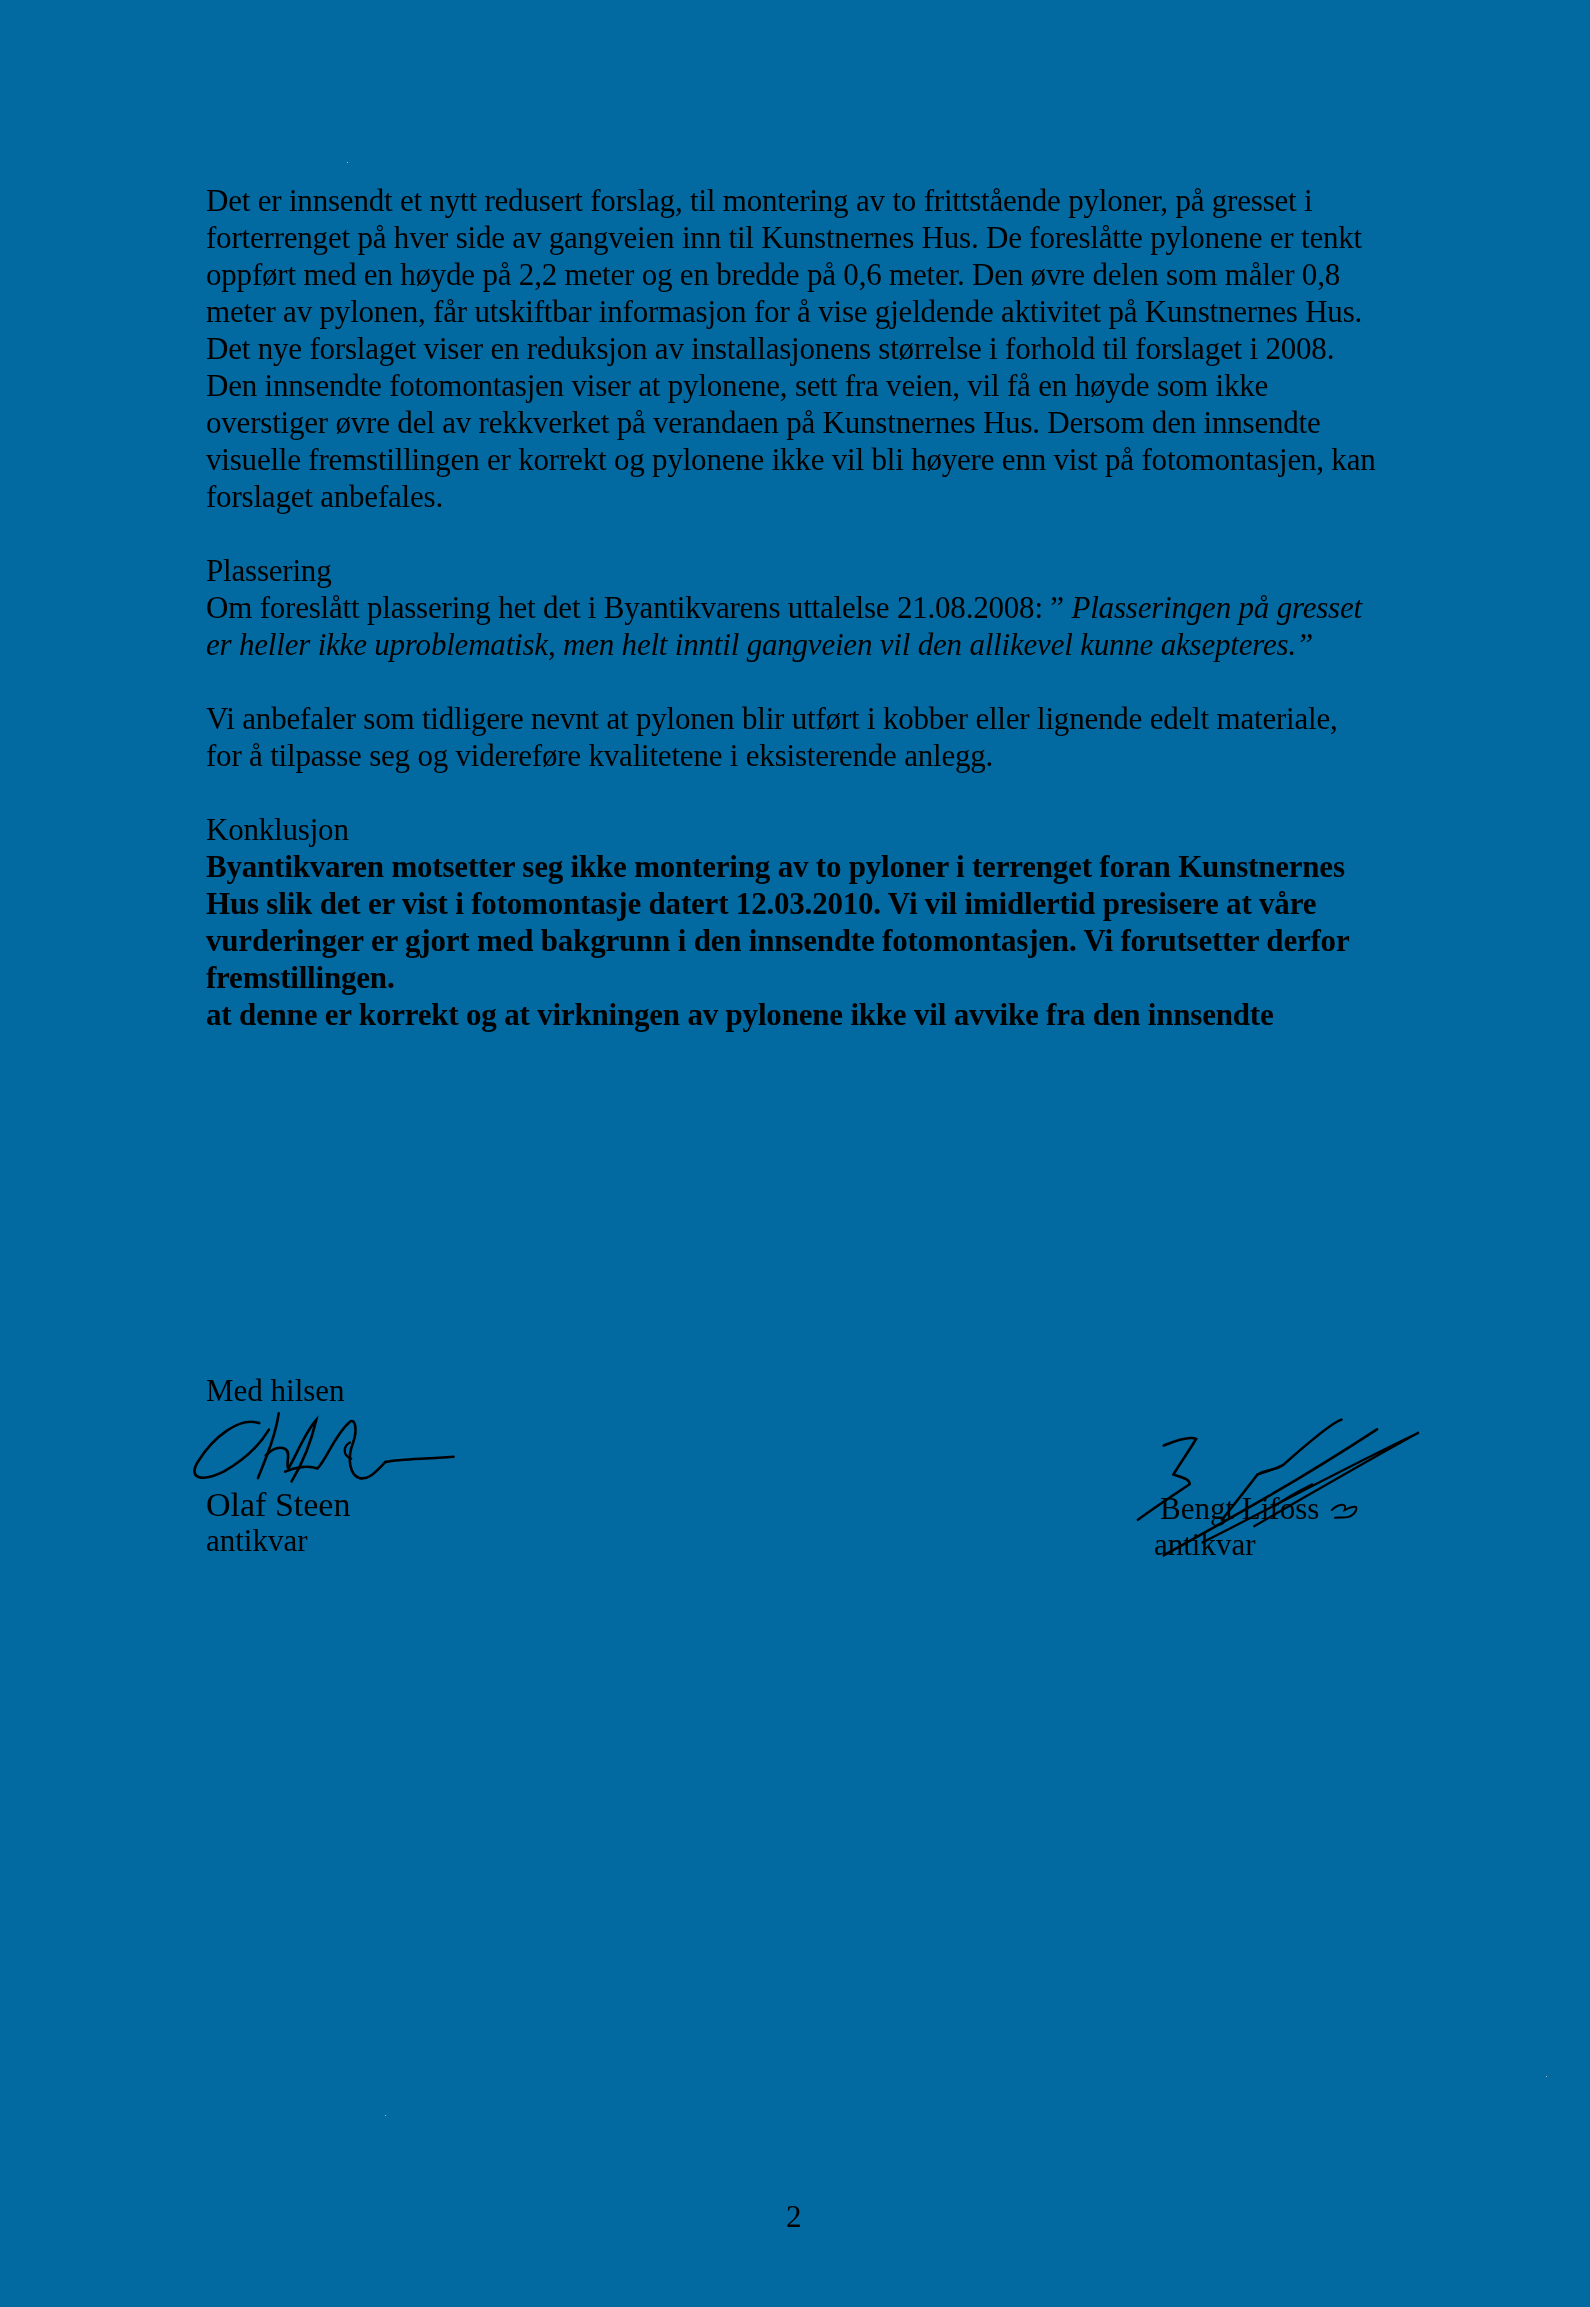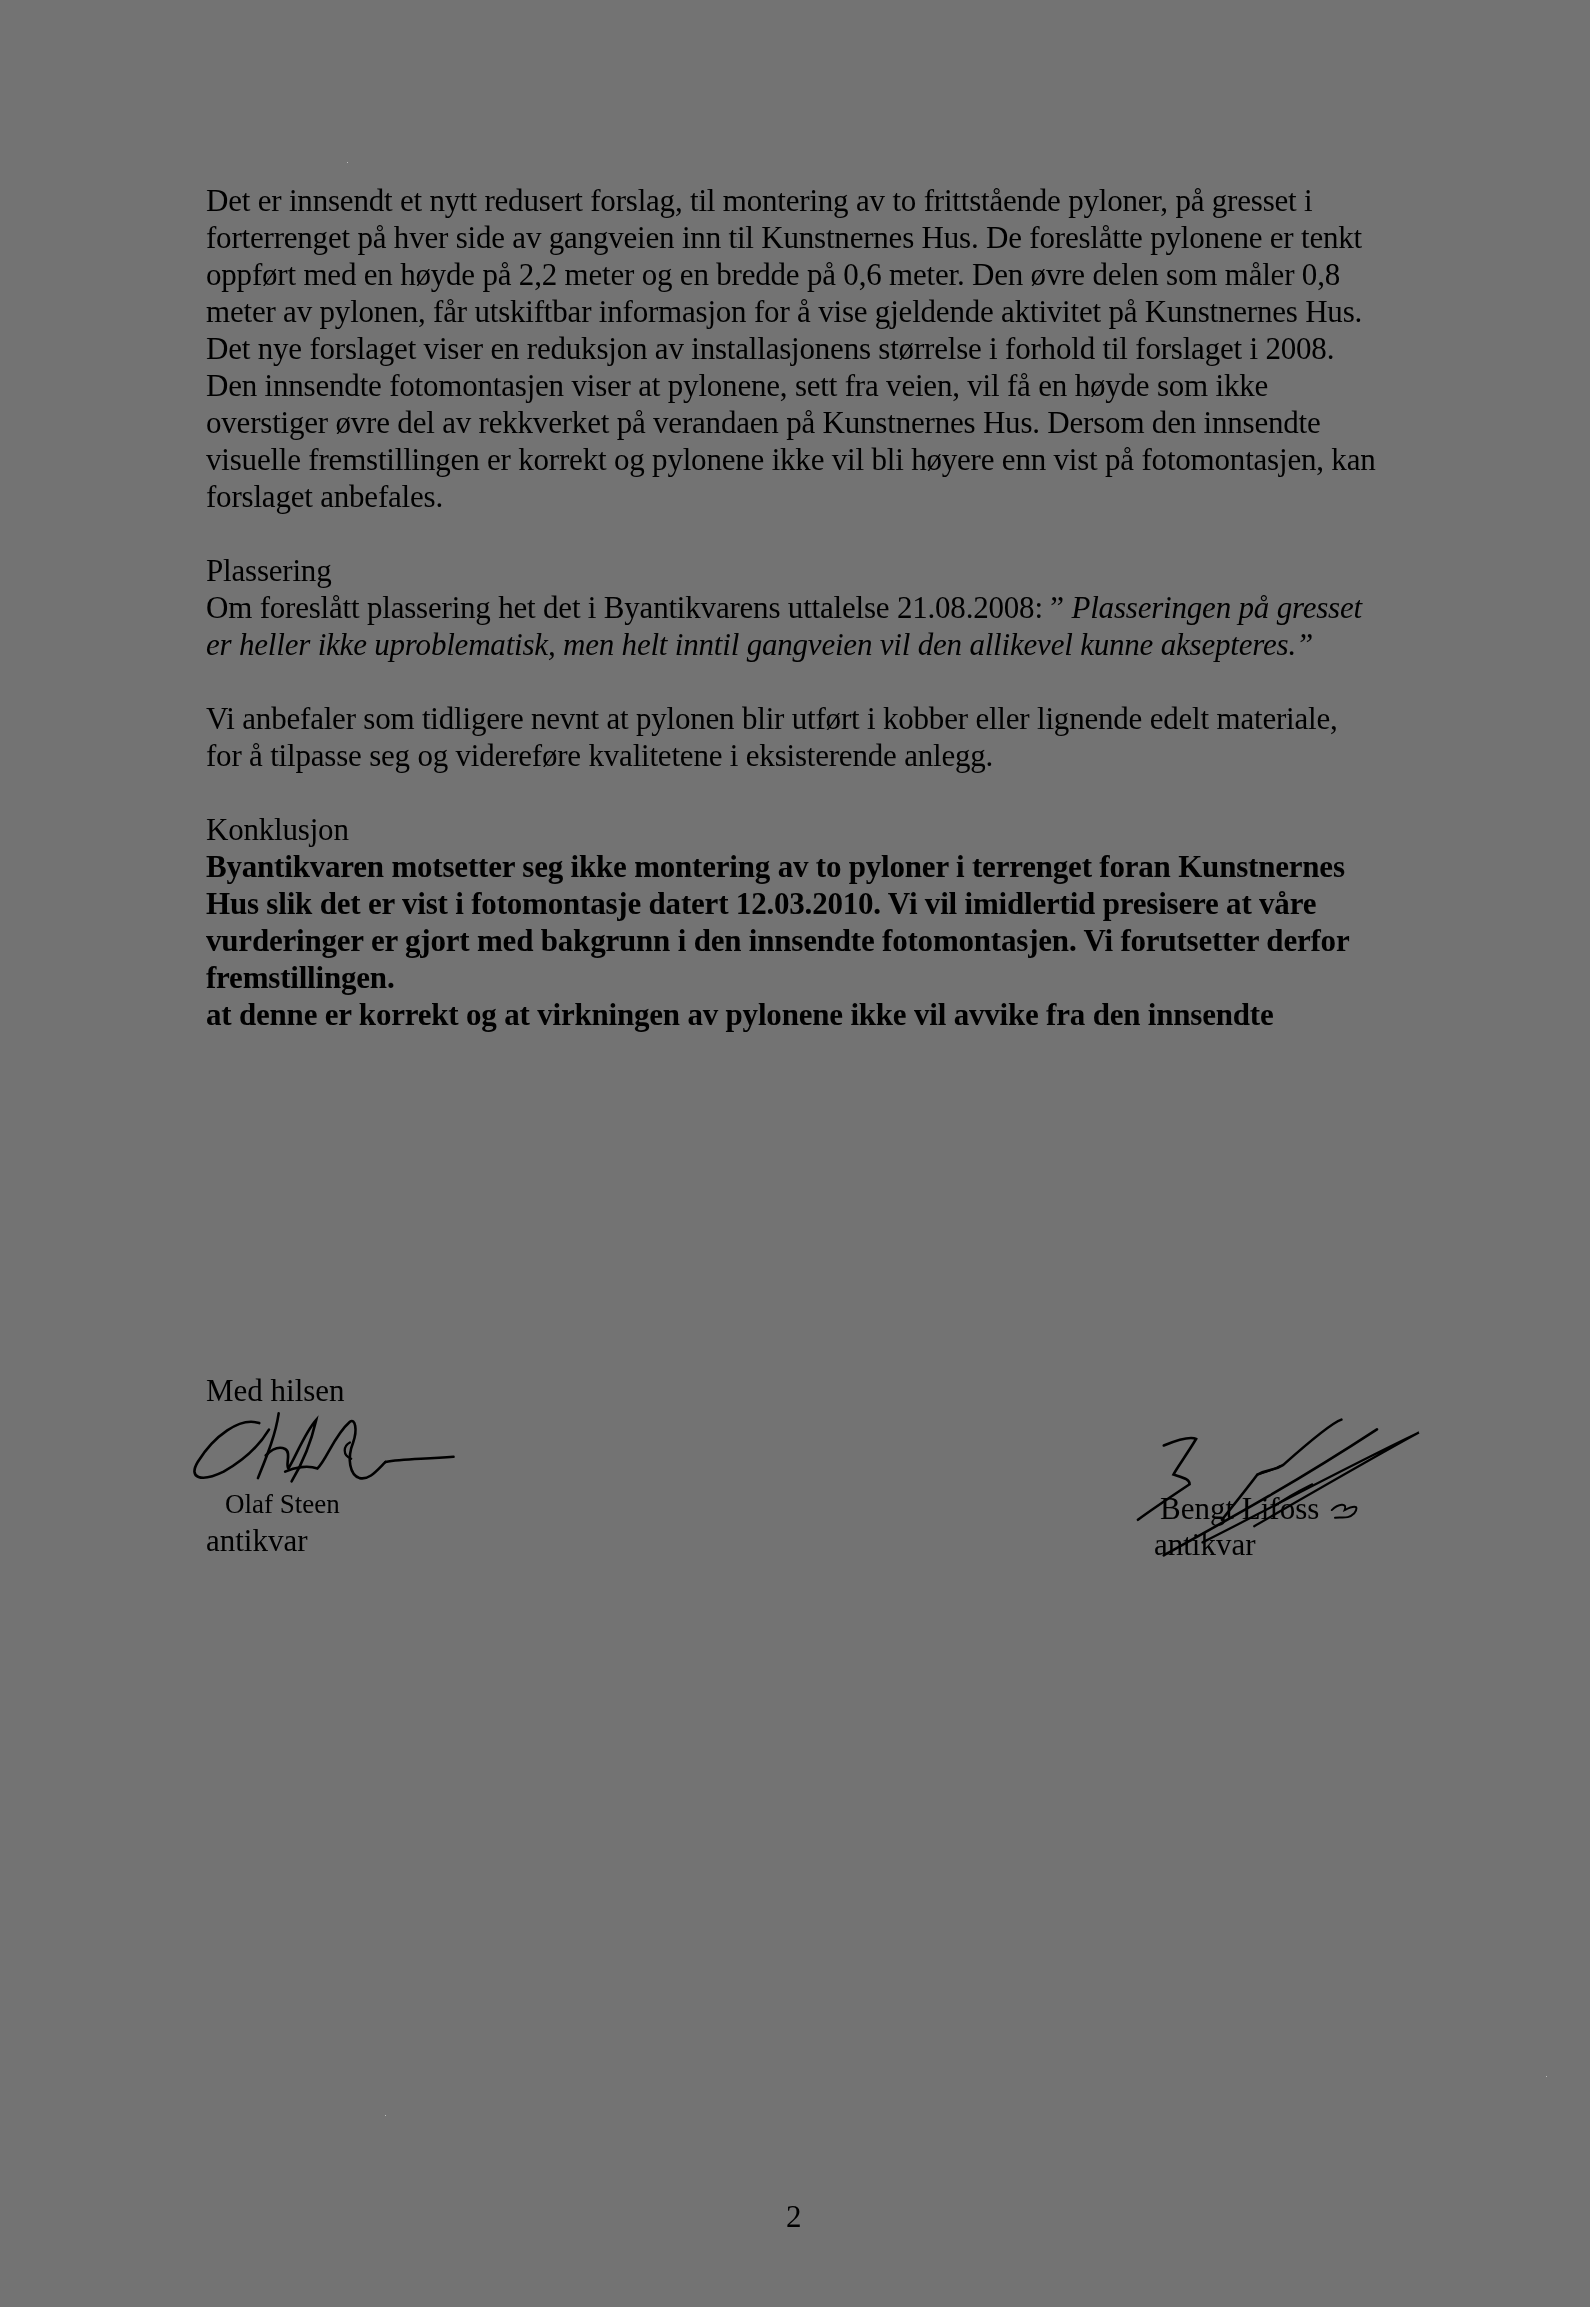--- a/index.html
+++ b/index.html
@@ -13,21 +13,21 @@
       position: relative;
       overflow: hidden;
       font-family: "Liberation Serif", "DejaVu Serif", serif;
       color: #000000;
     }
     .page {
       position: absolute;
       left: 0; top: 0;
       width: 1590px;
       height: 2307px;
-      background: #737373;
+      background: #0369a1;
     }
     .body-text {
       position: absolute;
       left: 206px;
       top: 182px;
       width: 1268px;
       font-size: 31px;
       line-height: 37px;
       letter-spacing: -0.2px;
     }
@@ -46,23 +46,22 @@
       position: absolute;
       left: 206px;
       top: 1372px;
       font-size: 31px;
       line-height: 37px;
     }
     .sig-left-name {
       position: absolute;
       left: 206px;
       top: 1486px;
-      font-size: 27px;
+      font-size: 34px;
       line-height: 37px;
-      margin-left: 19px;
     }
     .sig-left-title {
       position: absolute;
       left: 206px;
       top: 1522px;
       font-size: 31px;
       line-height: 37px;
     }
     .sig-right-name {
       position: absolute;

